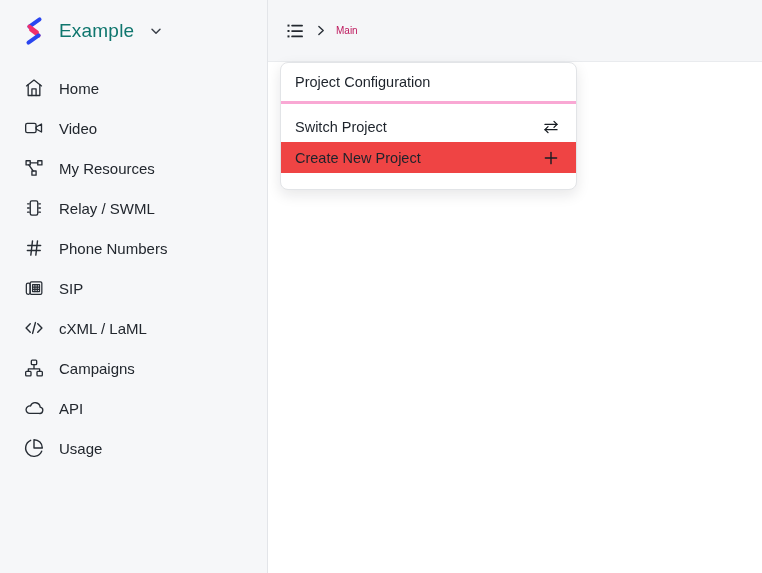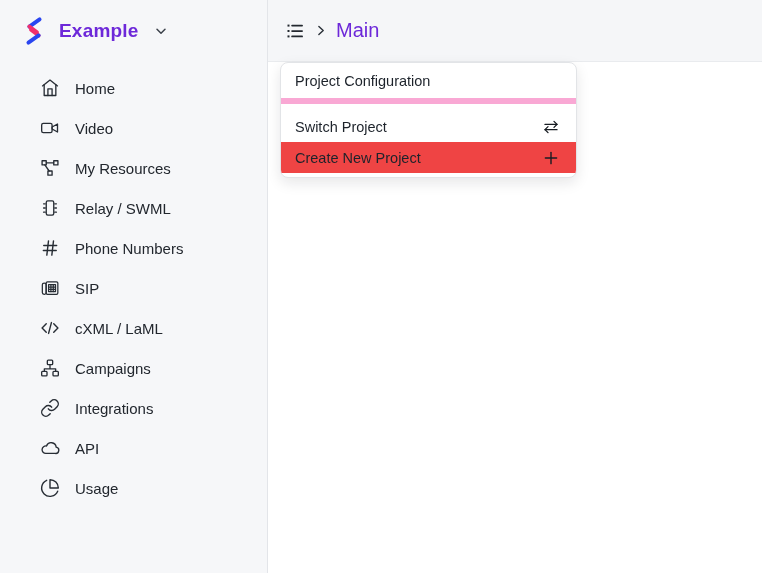--- a/index.html
+++ b/index.html
@@ -17,67 +17,67 @@
     background:#f6f7f9;
     border-right:1px solid #e3e5e9;
     overflow:hidden;
   }
   .brand {
     display:flex; align-items:center;
     height:62px; padding-left:21px; gap:12px;
     cursor:pointer;
   }
   .brand-name {
-    font-size:19px; font-weight:700; color:#6d28d9; letter-spacing:.2px;
+    font-size:19px; font-weight:400; color:#0f766e; letter-spacing:.2px;
   }
   .brand-caret { margin-left:2px; display:flex; align-items:center; color:#3a4049; }
   .nav { padding-top:6px; }
   .nav-item {
     display:flex; align-items:center;
-    height:40px; padding-left:40px; gap:15px;
+    height:40px; padding-left:24px; gap:15px;
     font-size:15px; color:#22272e;
     cursor:pointer; white-space:nowrap;
   }
   .ic { width:20px; height:20px; flex:0 0 20px; color:#272d35; }
   .ic svg { width:100%; height:100%; display:block; }
 
   
   .main { flex:1; display:flex; flex-direction:column; position:relative; background:#fff; }
   .topbar {
     height:62px; flex:0 0 62px;
     background:#f5f6f8;
     border-bottom:1px solid #e9ebee;
     display:flex; align-items:center;
     padding-left:17px; gap:9px;
   }
   .crumb-list-btn { display:flex; align-items:center; color:#23282f; cursor:pointer; }
   .crumb-sep { display:flex; align-items:center; color:#2a3038; }
-  .crumb-current { font-size:20px; color:#6d28d9; cursor:pointer; }
+  .crumb-current { font-size:10px; color:#be185d; cursor:pointer; }
 
   .content { flex:1; position:relative; background:#fff; }
 
   
   .dropdown {
     position:absolute; left:12px; top:0;
     width:297px;
     background:#ffffff;
     border:1px solid #e2e4e7;
     border-radius:8px;
     box-shadow:0 5px 14px rgba(20,24,31,.10);
     overflow:hidden;
     z-index:10;
   }
   .menu-header {
     display:flex; align-items:center;
     height:41px; padding:0 14px;
     font-size:14.5px; color:#1d232b;
-    border-bottom:6px solid #f9a8d4;
+    border-bottom:3px solid #f9a8d4;
     cursor:pointer;
   }
-  .menu-group { padding:7px 0 4px; }
+  .menu-group { padding:7px 0 16px; }
   .menu-item {
     display:flex; align-items:center; justify-content:space-between;
     height:31px; padding:0 16px 0 14px;
     font-size:14.5px; color:#1d232b;
     cursor:pointer;
   }
   .menu-item.highlight { background:#ef4444; }
   .menu-item .mi-icon { width:18px; height:18px; color:#181d23; }
   .menu-item .mi-icon svg { width:100%; height:100%; display:block; }
 </style>
@@ -192,29 +192,20 @@
           <svg viewBox="0 0 24 24" fill="none" stroke="currentColor" stroke-width="1.6" stroke-linecap="round" stroke-linejoin="round">
             <rect x="8.8" y="2.5" width="6.4" height="5.4" rx="1"></rect>
             <rect x="2" y="16" width="6.4" height="5.4" rx="1"></rect>
             <rect x="15.6" y="16" width="6.4" height="5.4" rx="1"></rect>
             <path d="M12 7.9v5.1M5.2 13h13.6M5.2 13v3M18.8 13v3"></path>
             </svg>
         </span>
         <span>Campaigns</span>
       </div>
 
-      <div class="nav-item">
-        <span class="ic">
-          <svg viewBox="0 0 24 24" fill="none" stroke="currentColor" stroke-width="1.7" stroke-linecap="round" stroke-linejoin="round">
-            <path d="M10 13a5 5 0 0 0 7.54.54l3-3a5 5 0 0 0-7.07-7.07l-1.72 1.71"></path>
-            <path d="M14 11a5 5 0 0 0-7.54-.54l-3 3a5 5 0 0 0 7.07 7.07l1.71-1.71"></path>
-            </svg>
-        </span>
-        <span>Integrations</span>
-      </div>
 
       <div class="nav-item">
         <span class="ic">
           <svg viewBox="0 0 24 24" fill="none" stroke="currentColor" stroke-width="1.6" stroke-linecap="round" stroke-linejoin="round">
             <path d="M18 18.5H7a4.5 4.5 0 1 1 .8-8.93A6 6 0 0 1 19.4 11a3.8 3.8 0 0 1-1.4 7.5z"></path>
             </svg>
         </span>
         <span>API</span>
       </div>
 

